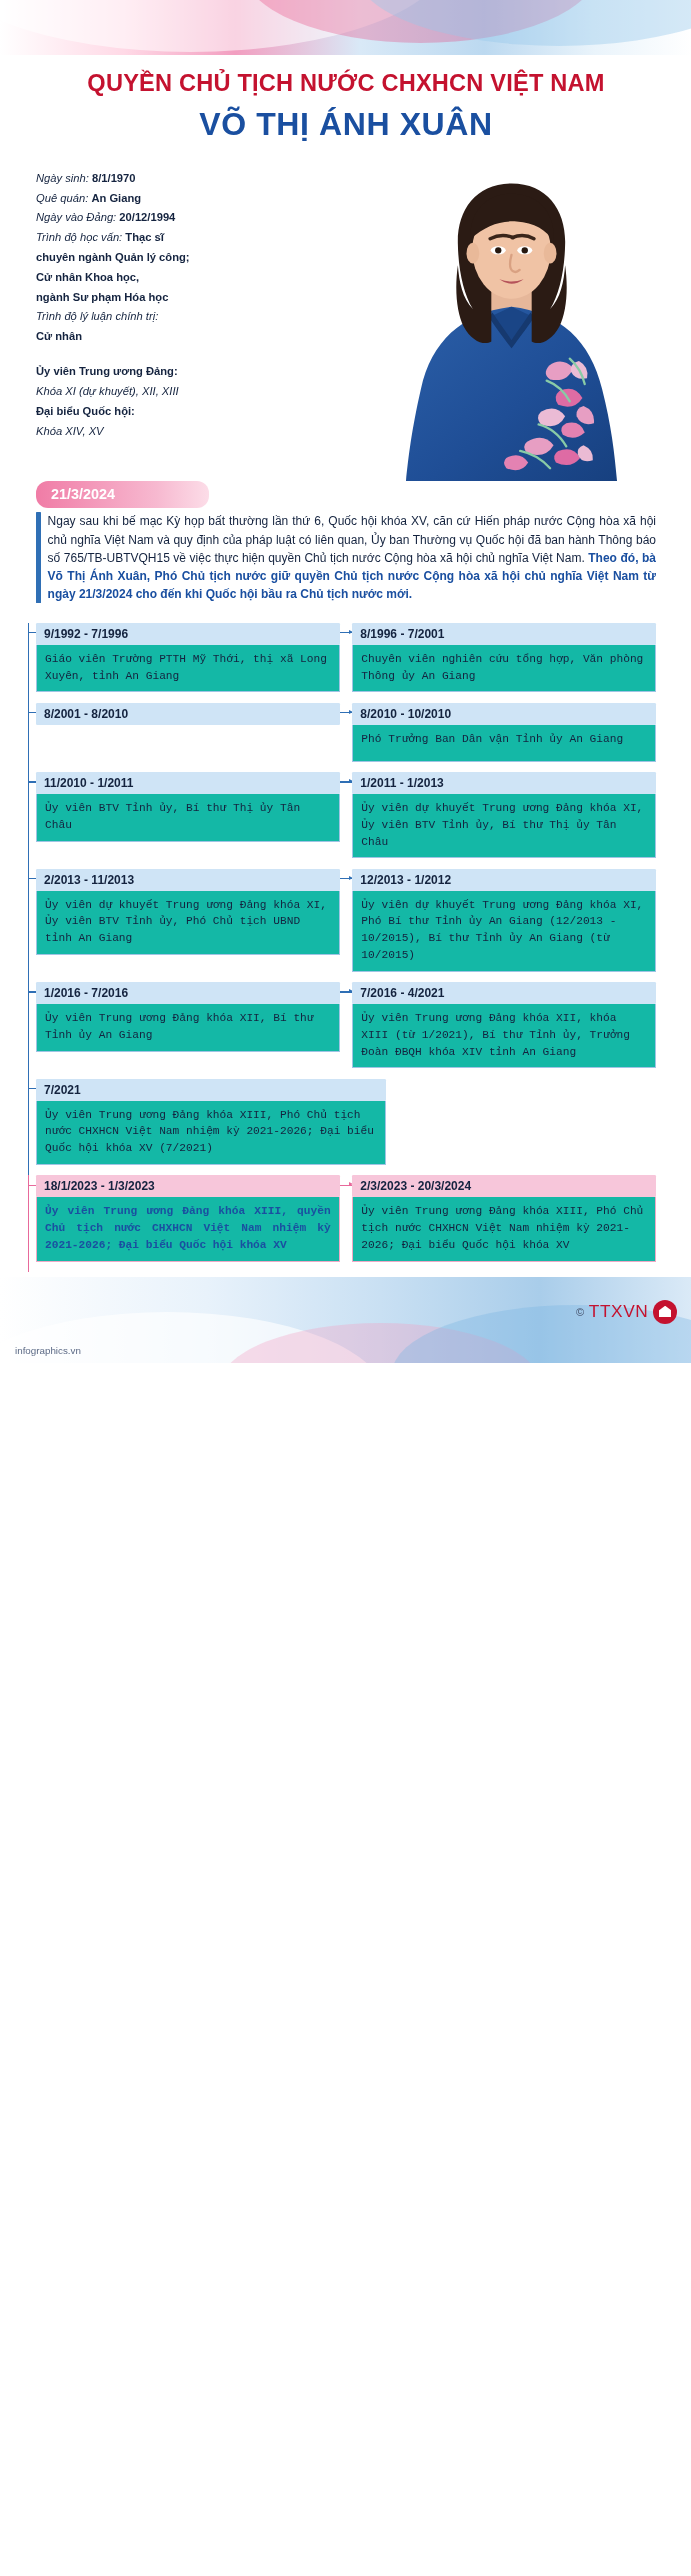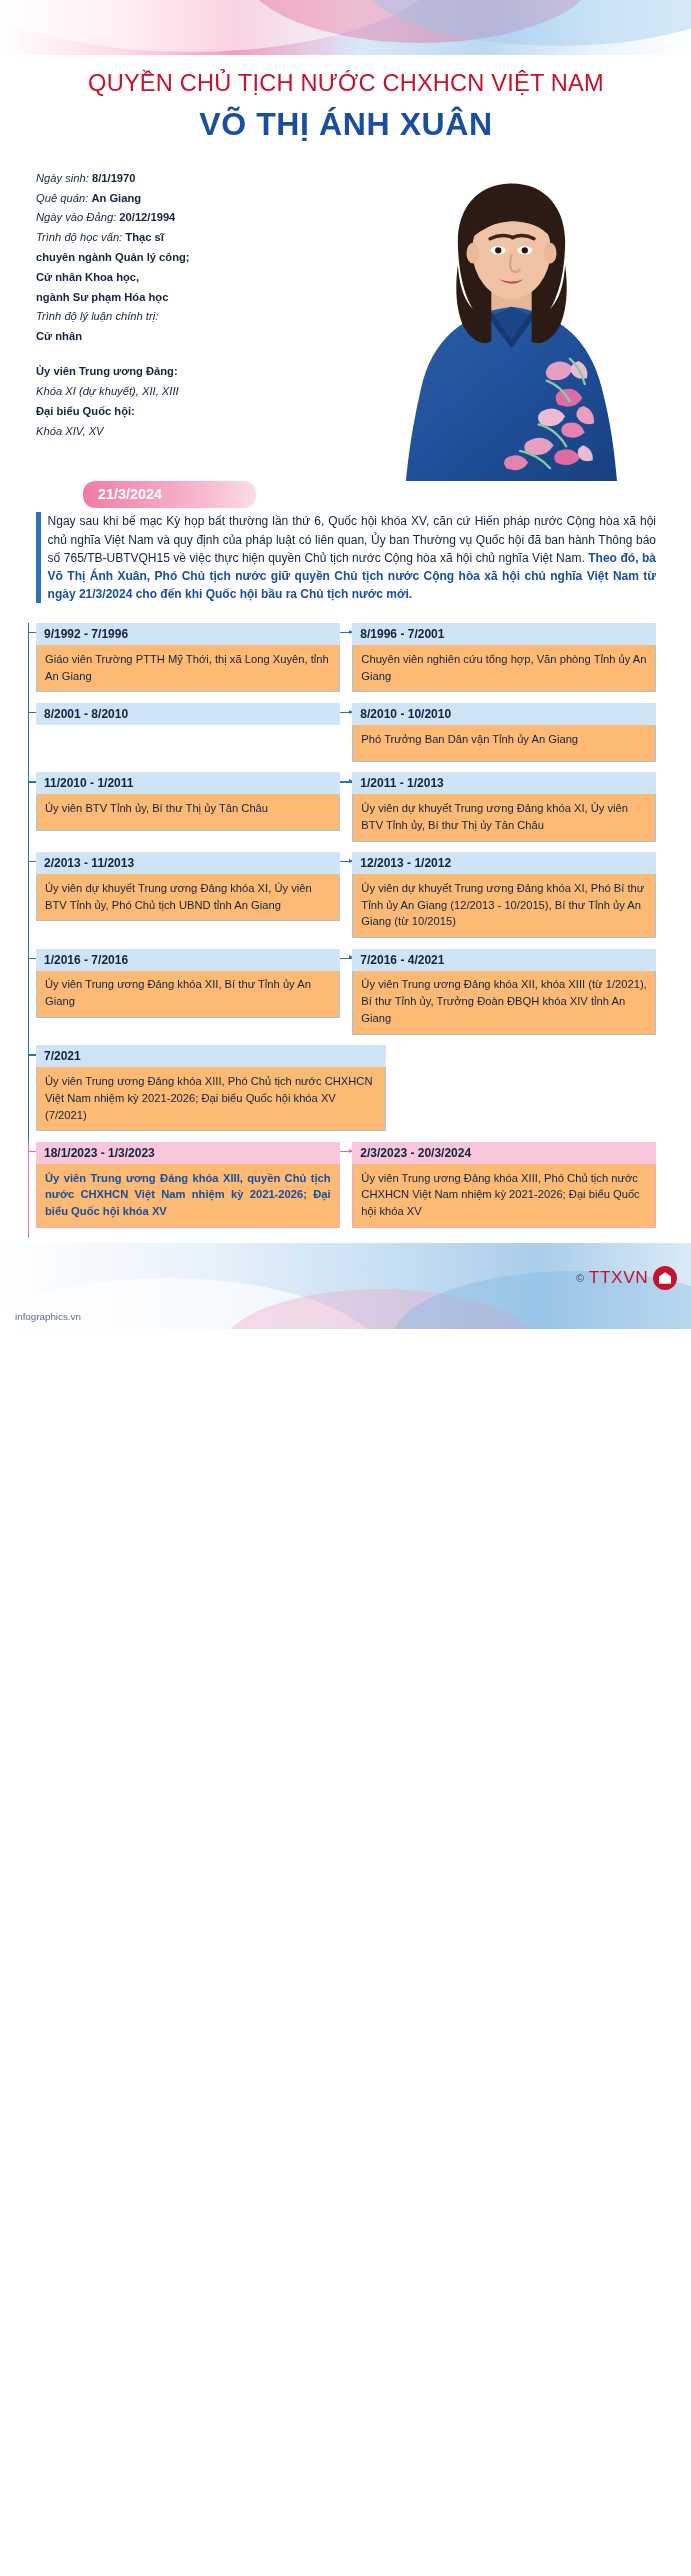--- a/index.html
+++ b/index.html
@@ -31,21 +31,21 @@
   .sw3 { width: 404px; height: 144px; left: 357px; top: -98px; background: rgba(150,200,235,0.40); }
 
   
   .title-wrap {
     text-align: center;
     padding: 15px 11.5px 4.6px 11.5px;
   }
   .title-main {
     color: #c4122f;
     font-size: 23.6px;
-    font-weight: normal;
+    font-weight: bold;
     letter-spacing: 0.2px;
     line-height: 1.15;
   }
   .title-name {
     color: #1a4fa0;
     font-size: 32px;
     font-weight: bold;
     margin-top: 9.2px;
     letter-spacing: 0.6px;
   }
@@ -86,21 +86,20 @@
   }
   .date-pill {
     display: inline-block;
     background: linear-gradient(90deg,#f07ca6 0%, #f7b9d0 70%, #fcdde8 100%);
     color: #ffffff;
     font-size: 14.4px;
     font-weight: bold;
     padding: 5.2px 12.7px 5.2px 15px;
     border-radius: 12px;
     min-width: 173px;
-    margin-left: 47px;
   }
   .quote-block {
     margin-top: 4.6px;
     display: flex;
     gap: 7px;
   }
   .quote-bar {
     width: 4.6px;
     background: #2f6fb5;
     flex: 0 0 4.6px;
@@ -140,22 +139,23 @@
   .tl-head.pink {
     background: #f7c6da;
   }
   .tl-body {
     border: 0.9px solid #9fc4e4;
     border-top: none;
     padding: 5.8px 8px 7px 8px;
     font-size: 11.2px;
     line-height: 1.5;
     color: #14233f;
-    background: #fdba74;
+    background: #14b8a6;
     min-height: 37px;
+    font-family: Liberation Mono, monospace;
   }
   .tl-body.pinkborder { border-color: #efa9c6; }
   .tl-body.blue-text { color: #1a4fa0; font-weight: bold; }
   .tl-body.justify { text-align: justify; }
 
   
   .tl-arrow {
     position: absolute;
     top: 9.2px;
     right: -12.7px;
@@ -377,21 +377,21 @@
 
   <div class="tl-row">
     <div class="tl-spine"></div>
     <div class="tl-cell">
       <div class="tl-head">9/1992 - 7/1996</div>
       <div class="tl-body">Giáo viên Trường PTTH Mỹ Thới, thị xã Long Xuyên, tỉnh An Giang</div>
       <div class="tl-arrow"></div>
     </div>
     <div class="tl-cell">
       <div class="tl-head">8/1996 - 7/2001</div>
-      <div class="tl-body">Chuyên viên nghiên cứu tổng hợp, Văn phòng Tỉnh ủy An Giang</div>
+      <div class="tl-body">Chuyên viên nghiên cứu tổng hợp, Văn phòng Thông ủy An Giang</div>
     </div>
   </div>
 
   <div class="tl-row">
     <div class="tl-spine"></div>
     <div class="tl-cell">
       <div class="tl-head">8/2001 - 8/2010</div>
       <div class="tl-arrow"></div>
     </div>
     <div class="tl-cell">

